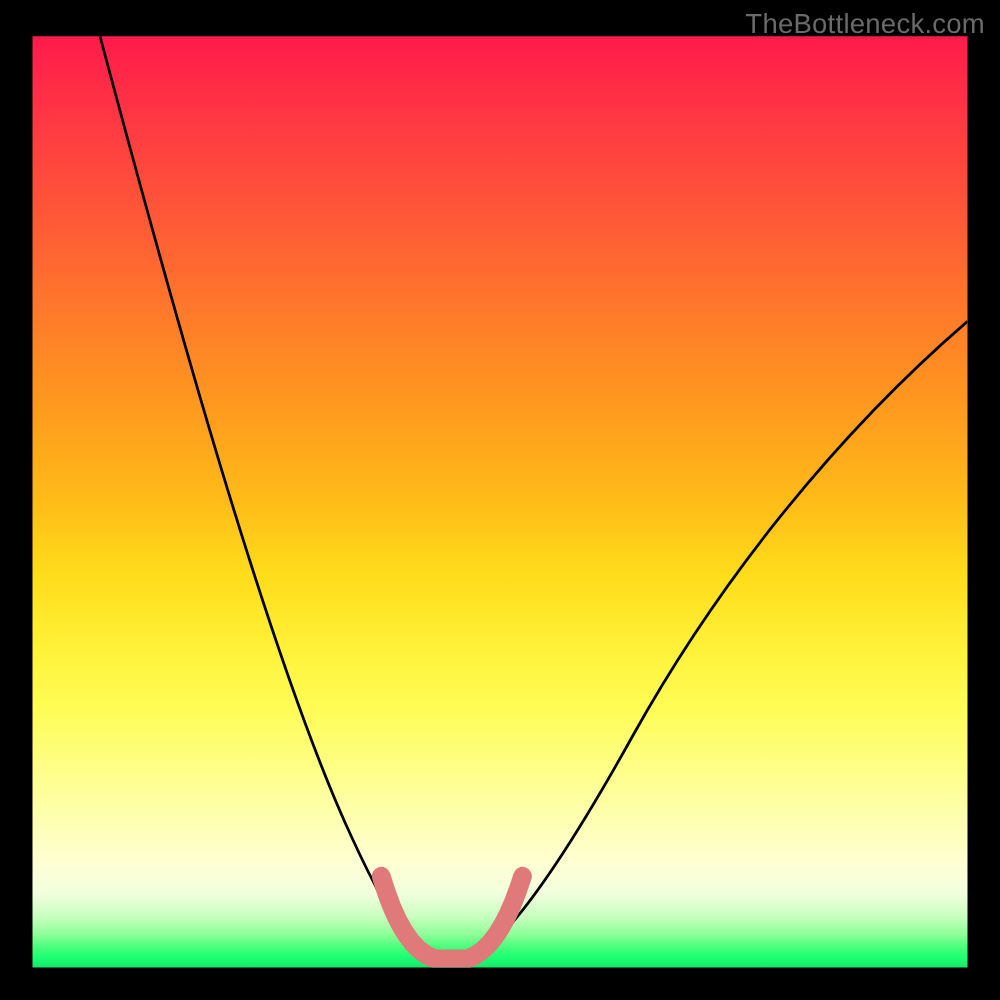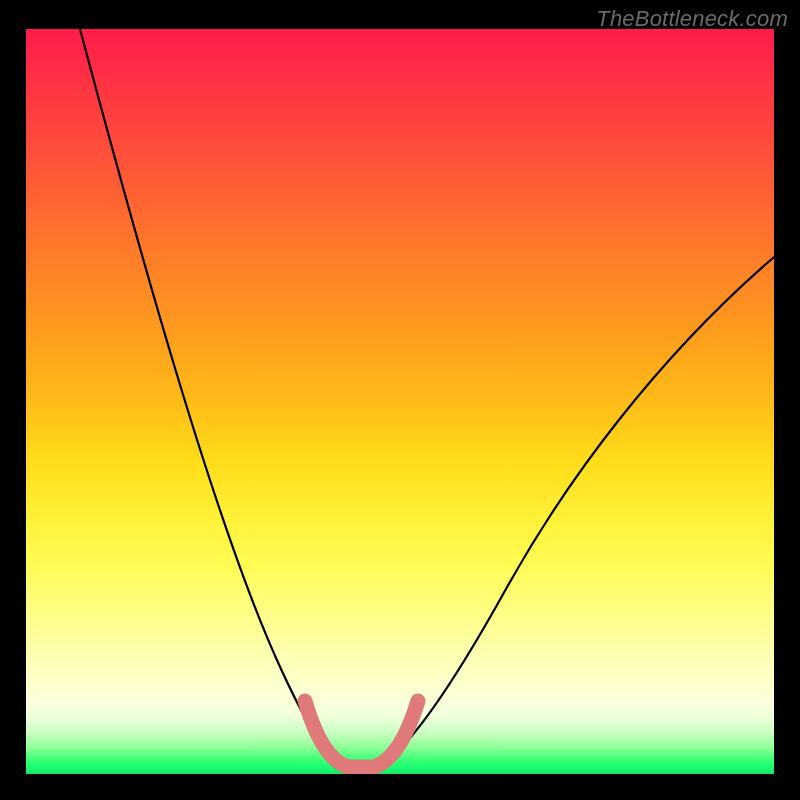--- a/index.html
+++ b/index.html
@@ -12,21 +12,20 @@
   }
   .watermark {
     position: absolute;
     top: 6px;
     right: 12px;
     font-family: Arial, Helvetica, sans-serif;
     font-size: 22px;
     color: #6a6a6a;
     letter-spacing: 0.2px;
     z-index: 10;
-    font-style: italic;
   }
   .plot {
     position: absolute;
     left: 26px;
     top: 29px;
     width: 748px;
     height: 745px;
   }
   .gradient {
     position: absolute;

